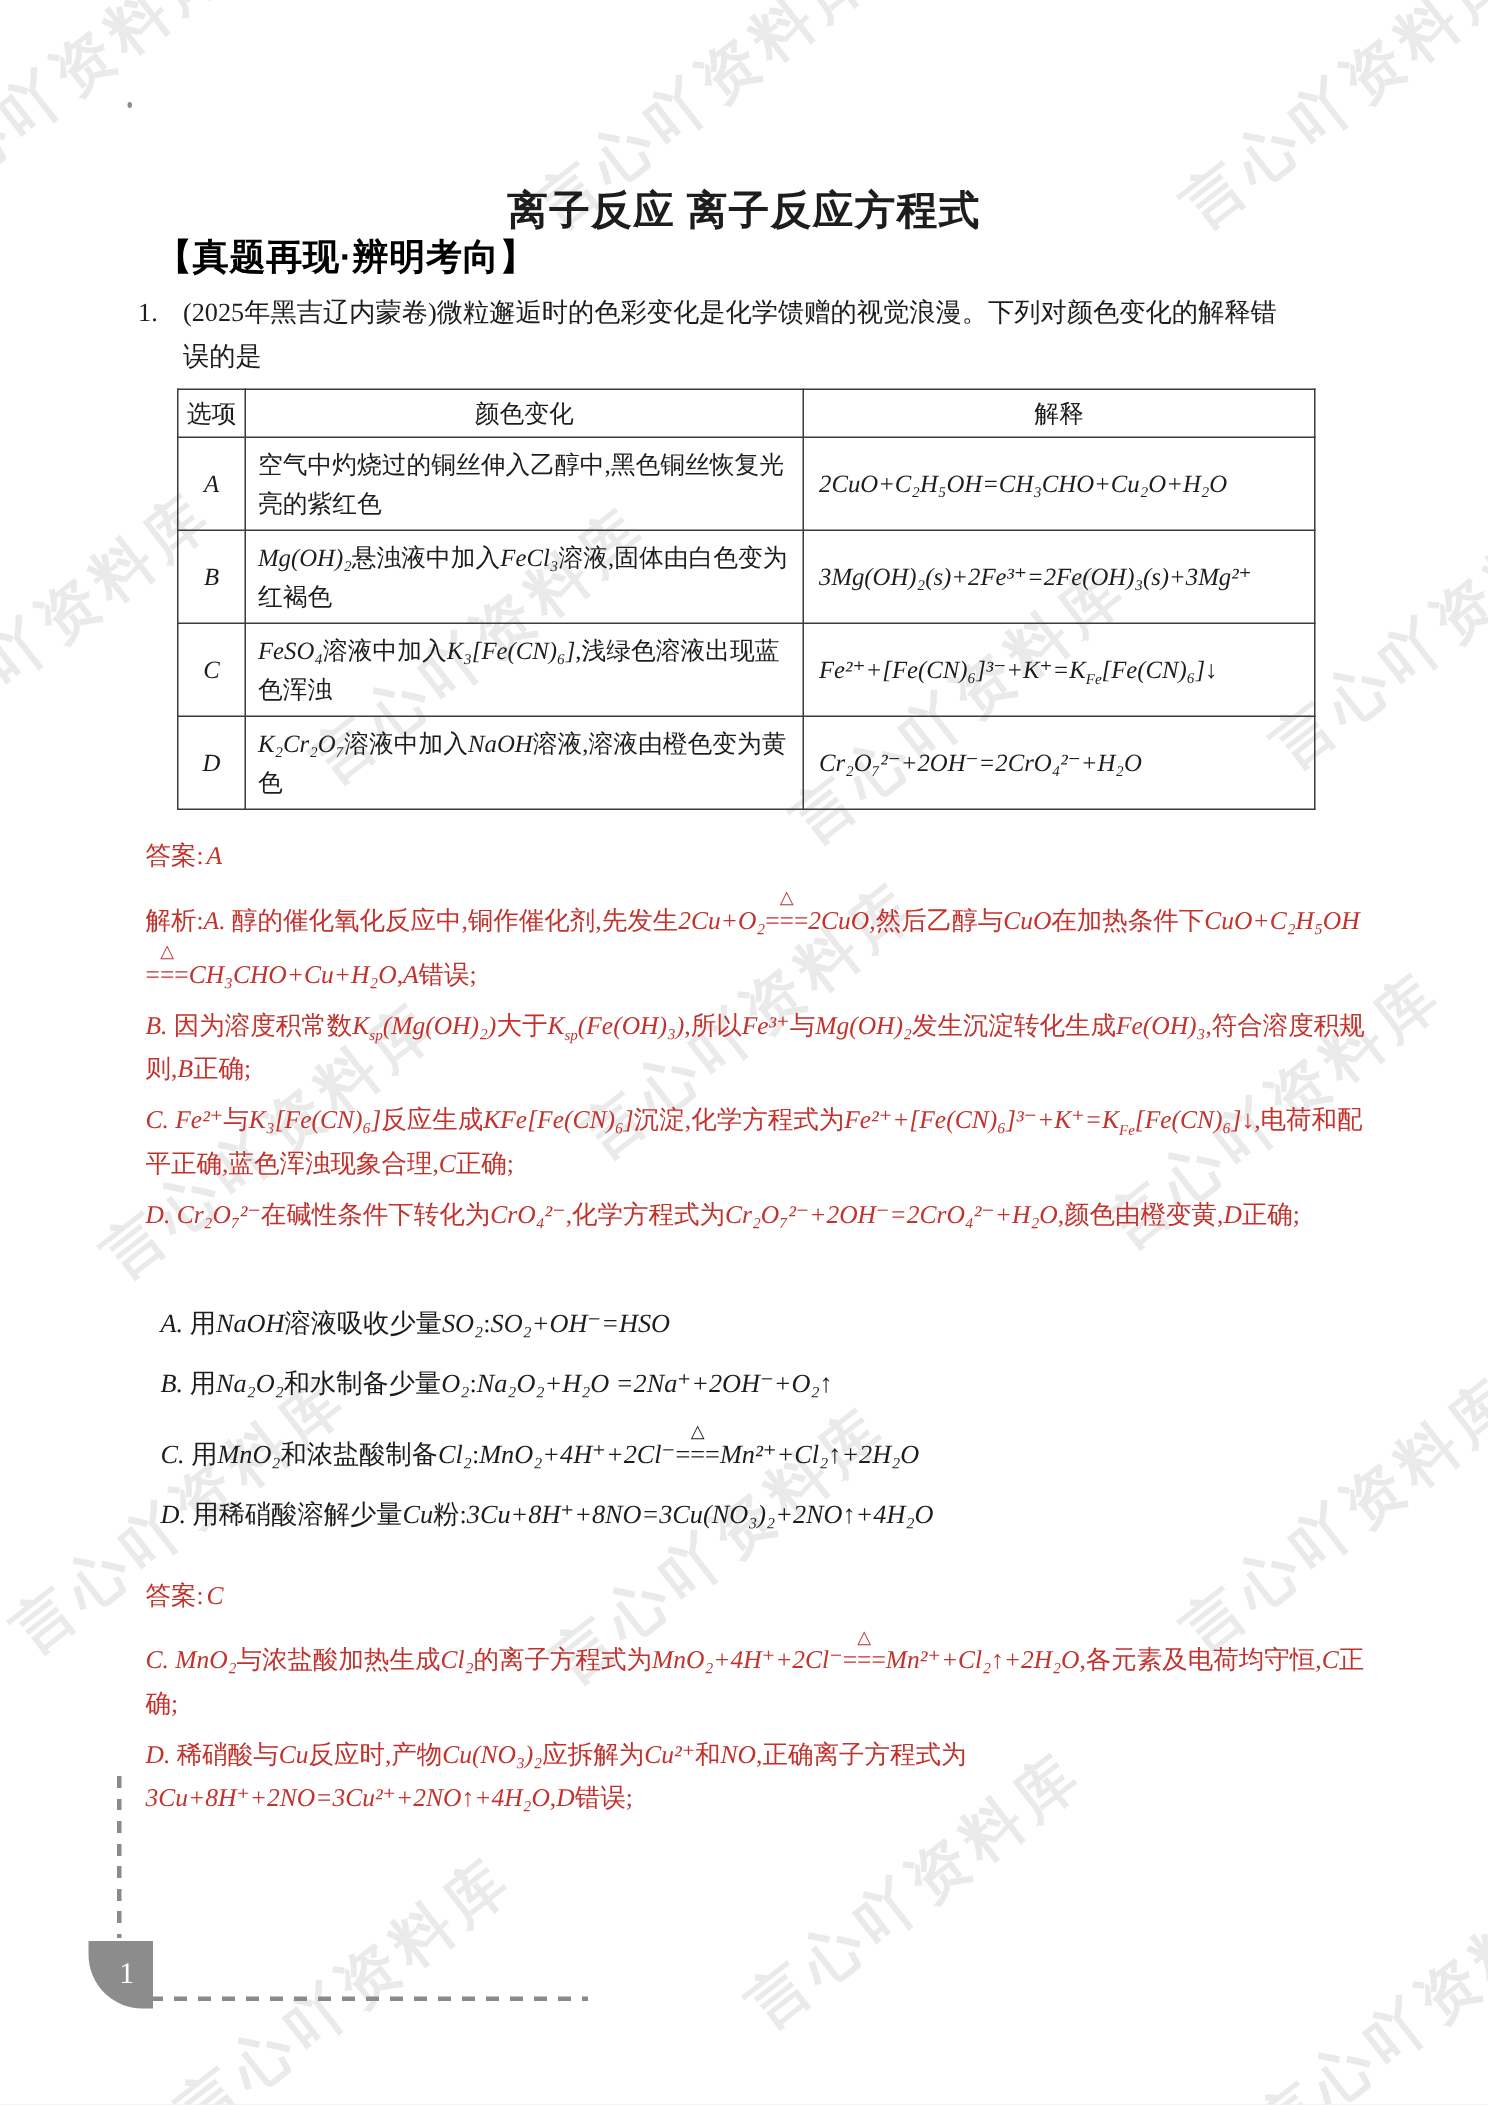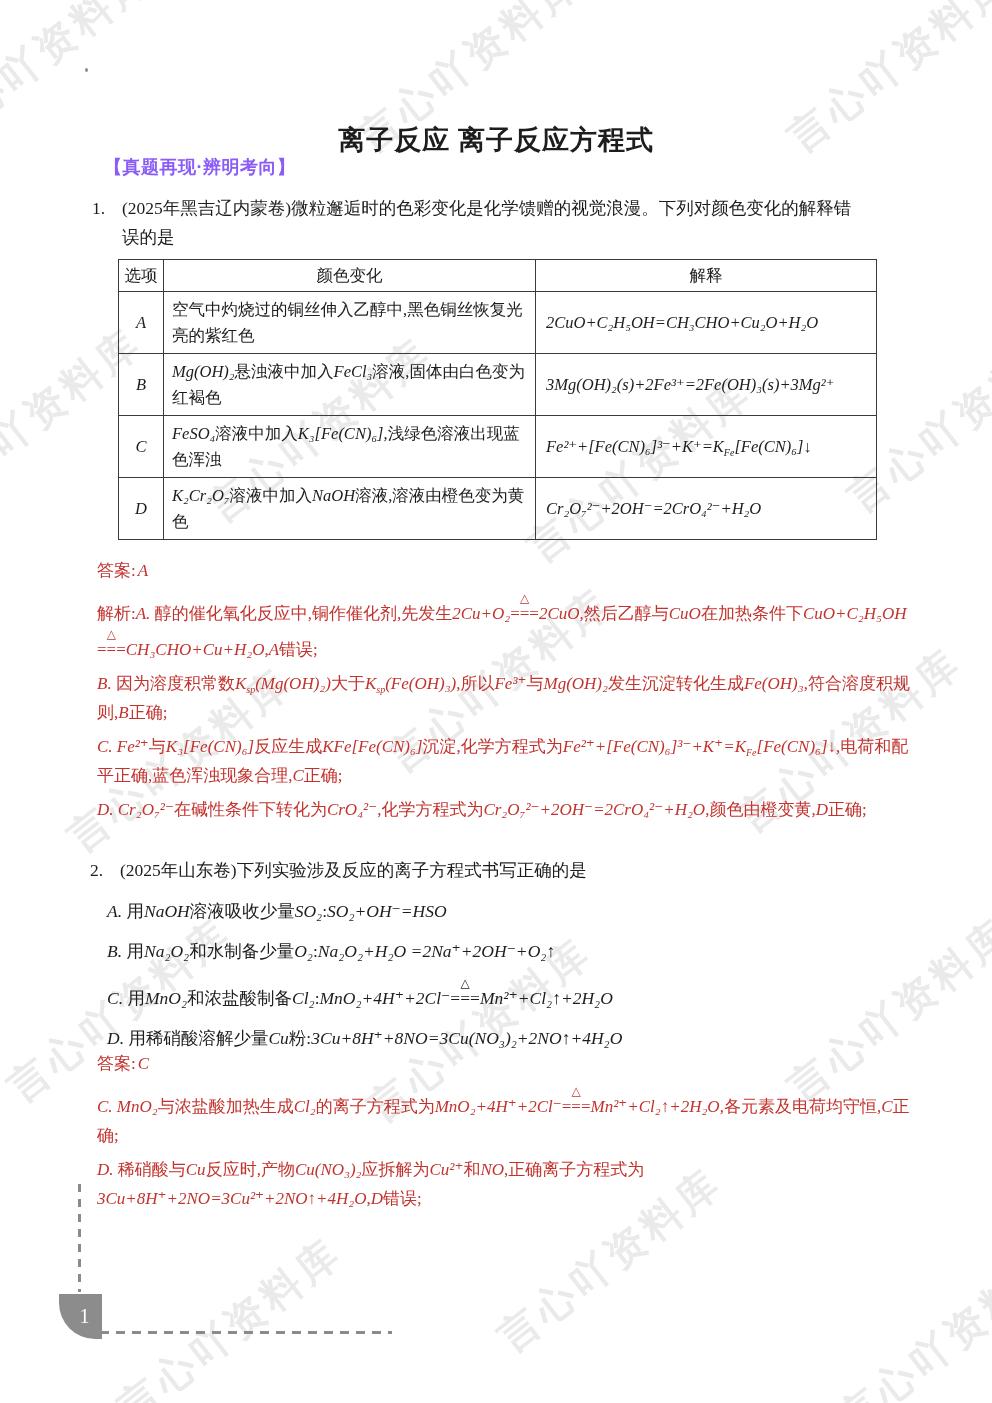--- a/index.html
+++ b/index.html
@@ -13,21 +13,21 @@
     position:absolute;white-space:nowrap;font-family:"Liberation Sans","DejaVu Sans",sans-serif;
     font-weight:bold;font-size:40px;letter-spacing:5px;color:rgba(158,158,166,0.22);
     transform:translate(-50%,-50%) rotate(-38deg);
   }
   .content{position:relative;z-index:1;}
   
   .stray-dot{position:absolute;left:85px;top:68px;width:3px;height:4px;background:#8d8d8d;border-radius:50%;}
   .title{position:absolute;left:0;right:0;top:104px;text-align:center;font-size:27px;font-weight:bold;letter-spacing:1px;}
   .section-head{
     position:absolute;left:104px;top:155px;font-family:"Liberation Sans","DejaVu Sans",sans-serif;
-    font-weight:bold;font-size:18px;color:#8b5cf6;letter-spacing:0.5px;
+    font-weight:bold;font-size:24px;color:#000000;letter-spacing:0.5px;
   }
   
   .q-block{position:absolute;font-size:17.5px;line-height:29px;}
   #q1{left:92px;top:194px;width:760px;}
   .q-stem{padding-left:30px;}
   .q-num{display:inline-block;width:30px;margin-left:-30px;}
   
   .qtable{position:absolute;left:118px;top:259px;border-collapse:collapse;table-layout:fixed;background:transparent;}
   .qtable th,.qtable td{border:1.8px solid #3b3b3b;font-weight:normal;font-size:16.5px;line-height:26px;}
   .qtable th{height:29px;padding:1px 2px;}
@@ -136,21 +136,20 @@
 
     <div class="ans-block" id="ans1">
       <div class="ans-line"><span>答案:</span><span class="m">A</span></div>
       <div class="ana">解析:<span class="m">A.</span> 醇的催化氧化反应中,铜作催化剂,先发生<span class="m">2Cu+O₂</span><span class="deq"><span class="d">△</span>===</span><span class="m">2CuO</span>,然后乙醇与<span class="m">CuO</span>在加热条件下<span class="m">CuO+C₂H₅OH</span><span class="deq"><span class="d">△</span>===</span><span class="m">CH₃CHO+Cu+H₂O</span>,<span class="m">A</span>错误;</div>
       <div class="ana"><span class="m">B.</span> 因为溶度积常数<span class="m">K</span><sub class="m">sp</sub><span class="m">(Mg(OH)₂)</span>大于<span class="m">K</span><sub class="m">sp</sub><span class="m">(Fe(OH)₃)</span>,所以<span class="m">Fe³⁺</span>与<span class="m">Mg(OH)₂</span>发生沉淀转化生成<span class="m">Fe(OH)₃</span>,符合溶度积规则,<span class="m">B</span>正确;</div>
       <div class="ana"><span class="m">C.</span> <span class="m">Fe²⁺</span>与<span class="m">K₃[Fe(CN)₆]</span>反应生成<span class="m">KFe[Fe(CN)₆]</span>沉淀,化学方程式为<span class="m">Fe²⁺+[Fe(CN)₆]³⁻+K⁺=K</span><sub class="m">Fe</sub><span class="m">[Fe(CN)₆]↓</span>,电荷和配平正确,蓝色浑浊现象合理,<span class="m">C</span>正确;</div>
       <div class="ana"><span class="m">D.</span> <span class="m">Cr₂O₇²⁻</span>在碱性条件下转化为<span class="m">CrO₄²⁻</span>,化学方程式为<span class="m">Cr₂O₇²⁻+2OH⁻=2CrO₄²⁻+H₂O</span>,颜色由橙变黄,<span class="m">D</span>正确;</div>
     </div>
 
     <div class="q-block" id="q2">
-      <div class="q-stem"><span class="q-num">2.</span><span>(2025年山东卷)下列实验涉及反应的离子方程式书写正确的是</span></div>
       <div class="opts">
         <div class="opt"><span class="m">A.</span> <span>用<span class="m">NaOH</span>溶液吸收少量<span class="m">SO₂</span>:<span class="m">SO₂+OH⁻=HSO</span></span></div>
         <div class="opt"><span class="m">B.</span> <span>用<span class="m">Na₂O₂</span>和水制备少量<span class="m">O₂</span>:<span class="m">Na₂O₂+H₂O</span> <span class="m">=2Na⁺+2OH⁻+O₂↑</span></span></div>
         <div class="opt"><span class="m">C.</span> <span>用<span class="m">MnO₂</span>和浓盐酸制备<span class="m">Cl₂</span>:<span class="m">MnO₂+4H⁺+2Cl⁻</span><span class="deq"><span class="d">△</span>===</span><span class="m">Mn²⁺+Cl₂↑+2H₂O</span></span></div>
         <div class="opt"><span class="m">D.</span> <span>用稀硝酸溶解少量<span class="m">Cu</span>粉:<span class="m">3Cu+8H⁺+8NO=3Cu(NO₃)₂+2NO↑+4H₂O</span></span></div>
       </div>
     </div>
 
     <div class="ans-block" id="ans2">
       <div class="ans-line"><span>答案:</span><span class="m">C</span></div>

